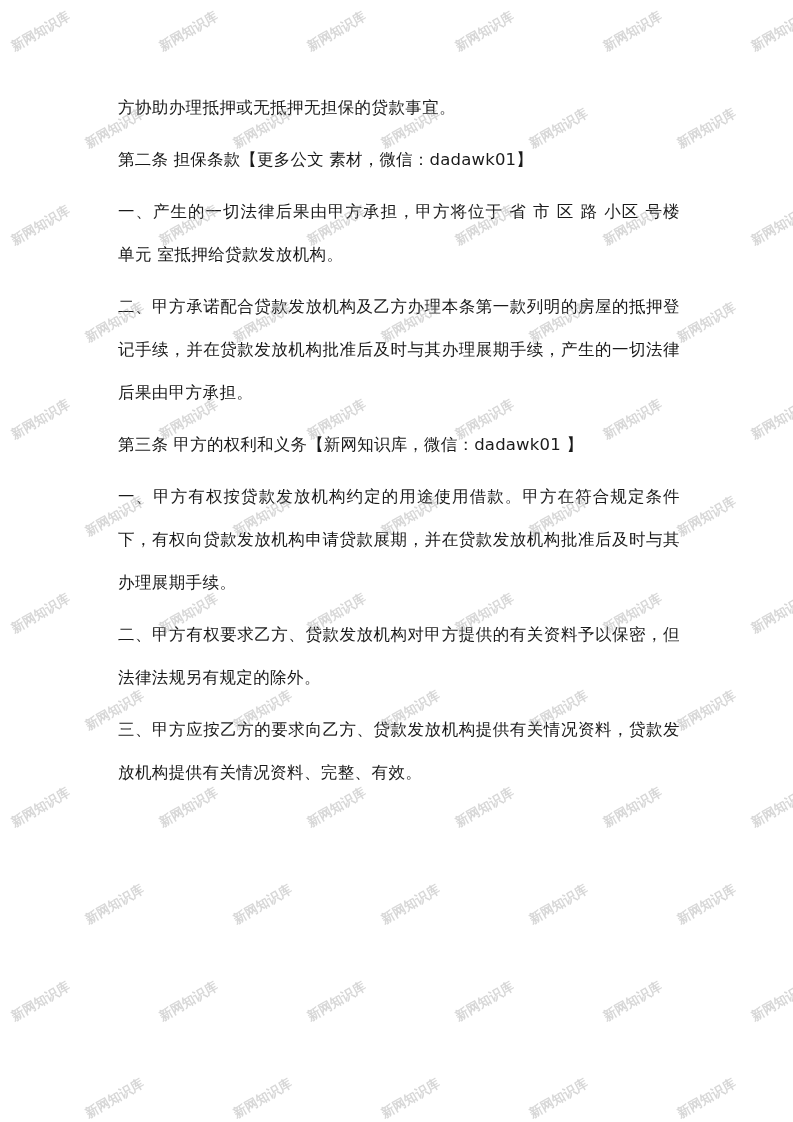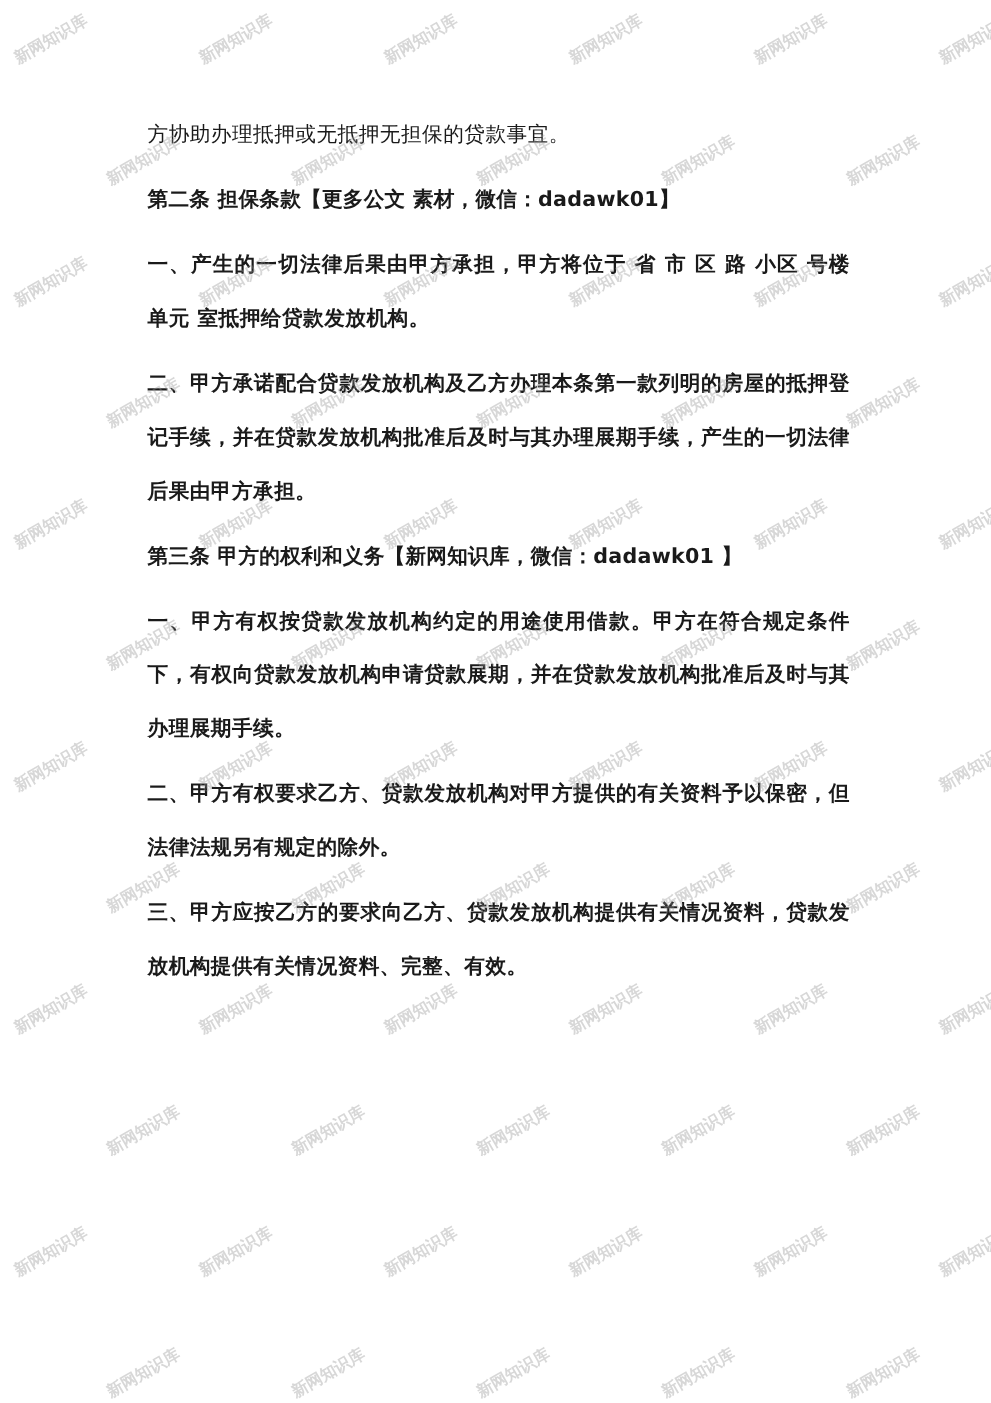--- a/index.html
+++ b/index.html
@@ -53,21 +53,20 @@
     color: #1a1a1a;
     line-height: 43px;
     text-align: justify;
     text-justify: inter-ideograph;
     margin: 0 0 0 0;
     letter-spacing: 0.4px;
     white-space: pre-wrap;
   }
   .para + .para {
     margin-top: 9px;
-    font-weight: bold;
   }
   .para.tight {
     letter-spacing: 0.2px;
   }
 </style>
 </head>
 <body>
 
 <div id="page">
   <div id="doc-body">

